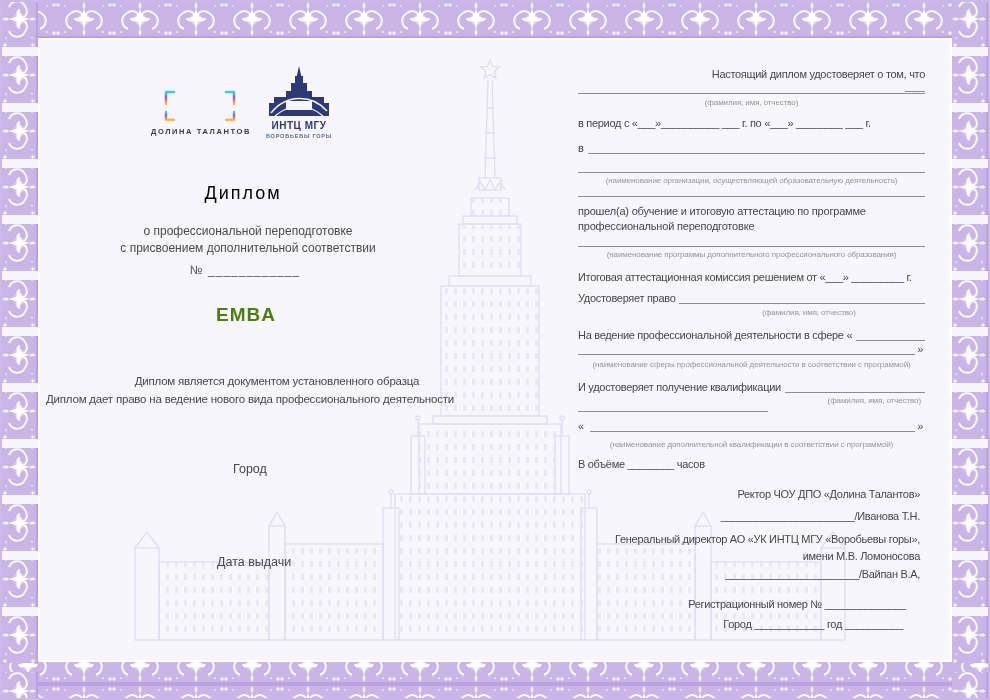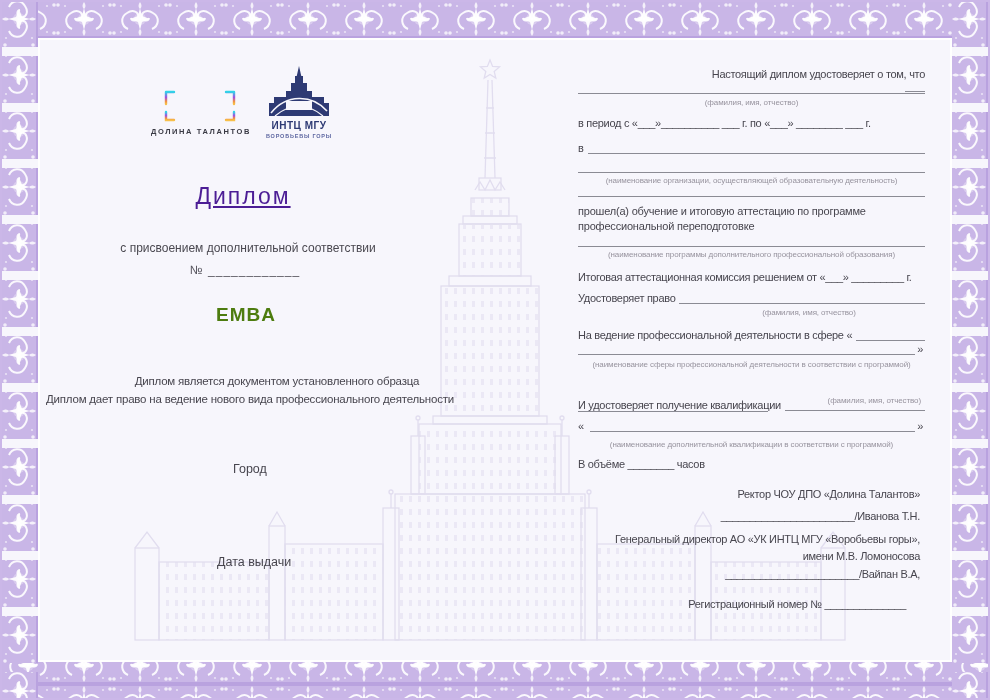--- a/index.html
+++ b/index.html
@@ -2,21 +2,21 @@
 <html><head>
 <meta charset="utf-8">
 <style>
   * { margin:0; padding:0; box-sizing:border-box; }
   body { width:990px; height:700px; font-family:"Liberation Sans", sans-serif; }
   .page { position:relative; width:990px; height:700px; background:#f7f6fc; overflow:hidden; }
   .layer { position:absolute; left:0; top:0; }
 
   
   .lc { position:absolute; white-space:nowrap; transform:translateX(-50%); color:#46444d; }
-  .doc-title { font-size:23px; letter-spacing:2px; color:#4c1d95;text-decoration:underline; }
+  .doc-title { font-size:18px; letter-spacing:2px; color:#000000; }
   .doc-sub   { font-size:12px; color:#4a4850; }
   .doc-num   { font-size:12px; color:#55535c; letter-spacing:1px; }
   .program   { font-size:19px; font-weight:bold; color:#4d7c0f; letter-spacing:1px; }
   .note      { font-size:11.5px; letter-spacing:-0.2px; color:#47454e; }
   .plain     { position:absolute; font-size:12.5px; color:#47454e; white-space:nowrap; }
 
   .logo-wrap { position:absolute; }
   .logo-cap-talents { position:absolute; transform:translateX(-50%); font-size:7.5px; font-weight:bold;
                       letter-spacing:1.6px; color:#3a3a44; white-space:nowrap; }
   .logo-cap-intc    { position:absolute; transform:translateX(-50%); font-size:10px; font-weight:bold;
@@ -184,20 +184,21 @@
         <rect x="1" y="44" width="60" height="6"></rect>
       </g>
       <path d="M3,47 C18,28 44,28 59,45" stroke="#f7f6fc" stroke-width="1.6" fill="none"></path>
       <path d="M7,50 C22,37 40,37 55,50" stroke="#f7f6fc" stroke-width="1.2" fill="none"></path>
     </svg>
   </div>
   <div class="logo-cap-intc" style="left:299px; top:120px;">ИНТЦ МГУ</div>
   <div class="logo-cap-intc2" style="left:299px; top:133px;">ВОРОБЬЕВЫ ГОРЫ</div>
 
   <div class="lc doc-title" style="left:243px; top:183px;">Диплом</div>
+  <div class="lc doc-sub" style="left:248px; top:224px;">о профессиональной переподготовке</div>
   <div class="lc doc-sub" style="left:248px; top:241px;">с присвоением дополнительной соответствии</div>
   <div class="lc doc-num" style="left:245px; top:263px;">№  ____________</div>
   <div class="lc program" style="left:246px; top:304px;">EMBA</div>
   <div class="lc note" style="left:250px; top:375px;margin-left:27px;">Диплом является документом установленного образца</div>
   <div class="lc note" style="left:250px; top:393px;">Диплом дает право на ведение нового вида профессионального деятельности</div>
   <div class="plain" style="left:233px; top:462px;">Город</div>
   <div class="plain" style="left:217px; top:555px;">Дата выдачи</div>
 
   <div class="rc">
 
@@ -216,21 +217,21 @@
       <span class="txt">в</span>
       <span class="ul"></span>
     </div>
     <div class="fullline" style="top:172px;"></div>
     <div class="cap" style="top:176px;">(наименование организации, осуществляющей образовательную деятельность)</div>
     <div class="fullline" style="top:196px;"></div>
 
     <div class="para" style="top:204px;">прошел(а) обучение и итоговую аттестацию по  программе профессиональной переподготовке</div>
 
     <div class="fullline" style="top:246px;"></div>
-    <div class="cap" style="top:250px;">(наименование программы дополнительного профессиональной образования)</div>
+    <div class="cap" style="top:250px;">(наименование программы дополнительного профессионального образования)</div>
 
     <div class="row" style="top:271px;">
       <span class="txt">Итоговая аттестационная комиссия решением от «___» _________ г.</span>
     </div>
 
     <div class="row" style="top:292px;">
       <span class="txt">Удостоверяет право</span>
       <span class="ul"></span>
     </div>
     <div class="cap" style="top:308px; padding-left:115px;">(фамилия, имя, отчество)</div>
@@ -238,21 +239,21 @@
     <div class="row" style="top:329px;text-align:center;">
       <span class="txt">На ведение профессиональной деятельности в сфере «</span>
       <span class="ul"></span>
     </div>
     <div class="row" style="top:343px;">
       <span class="ul" style="margin-left:0;"></span>
       <span class="q">»</span>
     </div>
     <div class="cap" style="top:360px;">(наименование сферы профессиональной деятельности в соответствии с программой)</div>
 
-    <div class="row" style="top:399px;">
+    <div class="row" style="top:381px;">
       <span class="txt">И удостоверяет получение квалификации</span>
       <span class="ul"></span>
     </div>
     <div class="cap" style="top:396px; text-align:right; padding-right:4px;">(фамилия, имя, отчество)</div>
     <div class="fullline" style="top:411px; width:190px;"></div>
 
     <div class="row" style="top:420px;">
       <span class="q" style="padding-left:0;">«</span>
       <span class="ul"></span>
       <span class="q">»</span>
@@ -263,15 +264,16 @@
       <span class="txt">В объёме ________ часов</span>
     </div>
 
     <div class="ralign" style="top:488px; padding-right:5px;">Ректор ЧОУ ДПО «Долина Талантов»</div>
     <div class="ralign" style="top:510px; padding-right:5px;">_______________________/Иванова Т.Н.</div>
     <div class="ralign" style="top:533px; padding-right:5px;">Генеральный директор АО «УК ИНТЦ МГУ «Воробьевы горы»,</div>
     <div class="ralign" style="top:550px; padding-right:5px;">имени М.В. Ломоносова</div>
     <div class="ralign" style="top:568px; padding-right:5px;">_______________________/Вайпан В.А,</div>
 
     <div class="ralign" style="top:598px; padding-right:19px;">Регистрационный номер № ______________</div>
+    <div class="ralign" style="top:618px; padding-right:22px;">Город ____________ год __________</div>
   </div>
 
 </div>
 
 </body></html>

